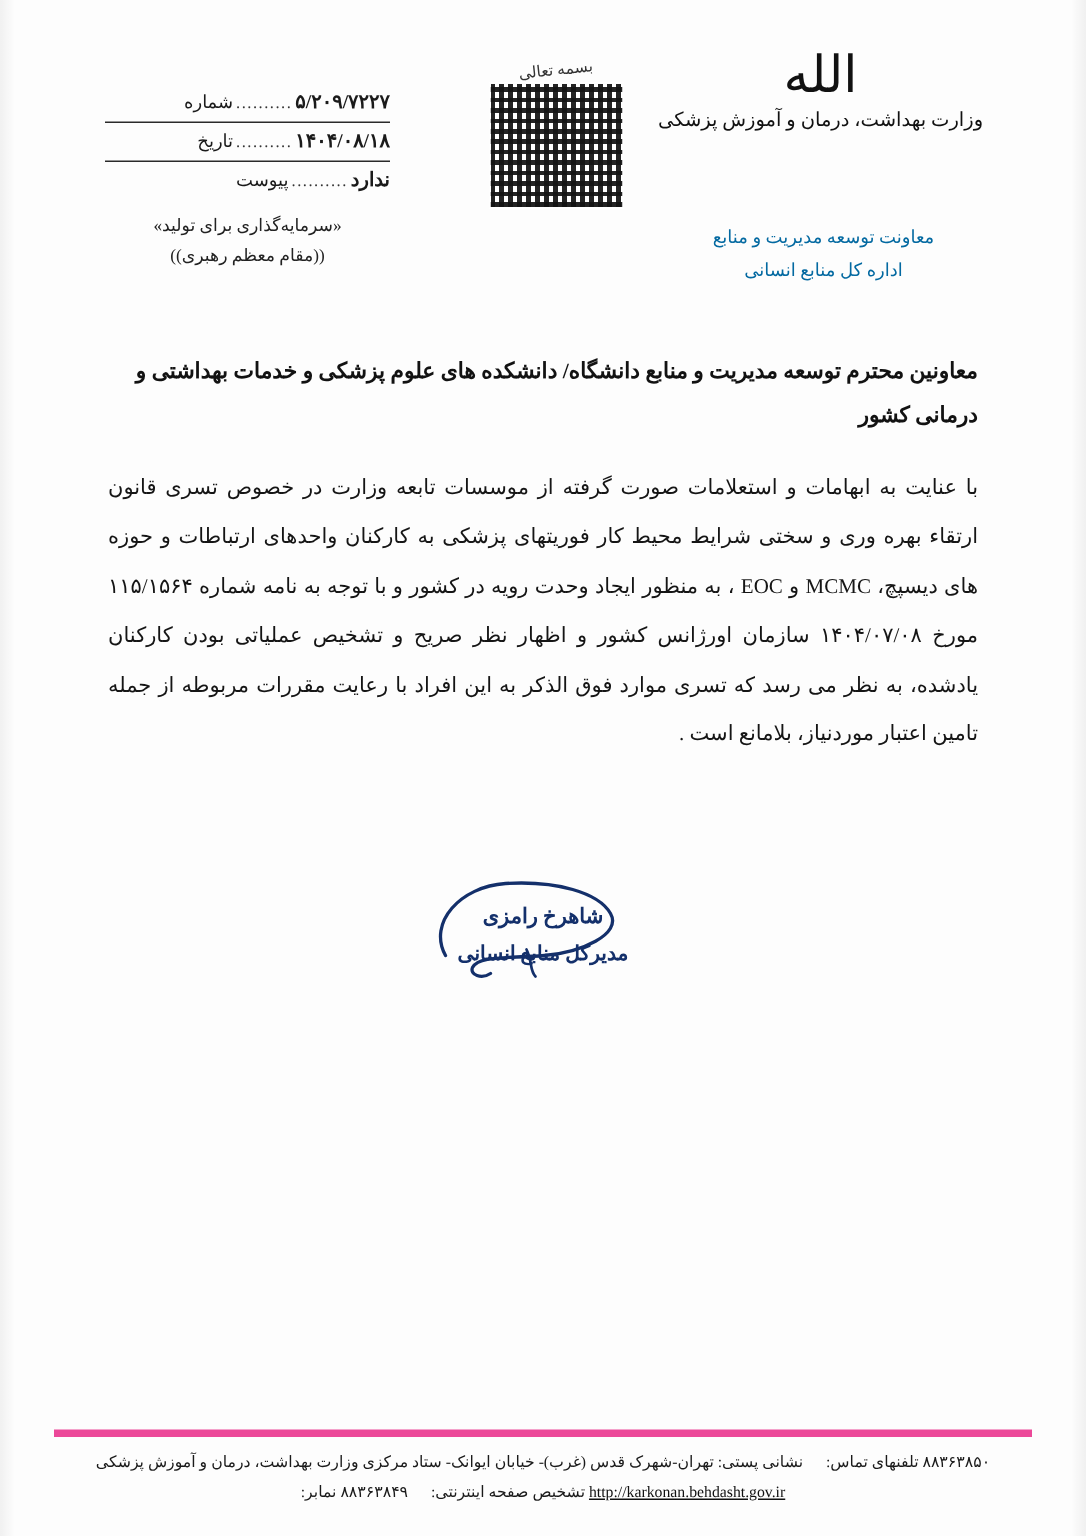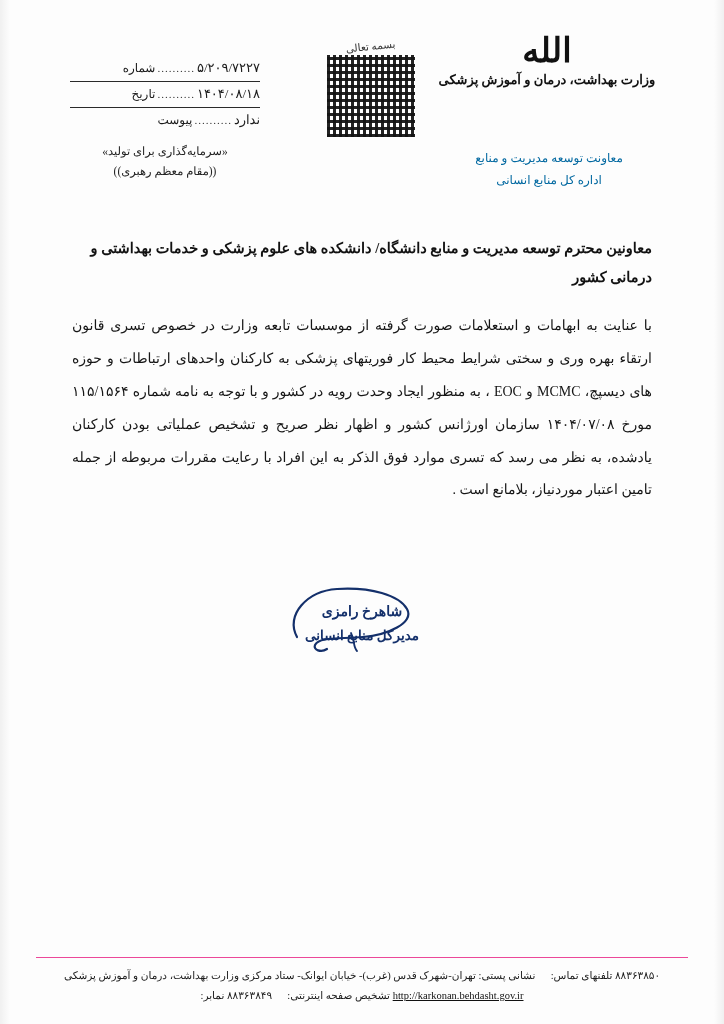--- a/index.html
+++ b/index.html
@@ -53,21 +53,21 @@
     letter-spacing: 0px;
   }
   .meta-dots {
     flex: 0 0 auto;
     letter-spacing: 1px;
     font-size: 11px;
     color: #333;
   }
   .meta-value {
     font-size: 13px;
-    font-weight: normal;
+    font-weight: bold;
     letter-spacing: 0.5px;
   }
   .meta-underline {
     border-bottom: 1px solid #2a2a2a;
     width: 100%;
     margin-top: 1px;
   }
   .slogan {
     position: absolute;
     top: 142px;
@@ -106,21 +106,20 @@
     opacity: .92;
   }
 
   
   .emblem-block {
     position: absolute;
     top: 34px;
     right: 62px;
     width: 230px;
     text-align: center;
-    font-weight: bold;
   }
   .emblem {
     font-size: 34px;
     line-height: 1;
     color: #111;
     margin-bottom: 2px;
   }
   .emblem-lines {
     font-size: 13px;
     line-height: 1.5;
@@ -193,21 +192,21 @@
     position: relative;
     z-index: 2;
   }
 
   
   .footer {
     position: absolute;
     left: 36px;
     right: 36px;
     bottom: 18px;
-    border-top: 1px solid #ec4899;
+    border-top: 5px solid #ec4899;
     padding-top: 8px;
     font-size: 10.5px;
     line-height: 1.9;
     text-align: center;
     color: #1a1a1a;
   }
   .footer-row { display: block; }
   .footer-url {
     font-family: "Liberation Serif", serif;
     direction: ltr;

